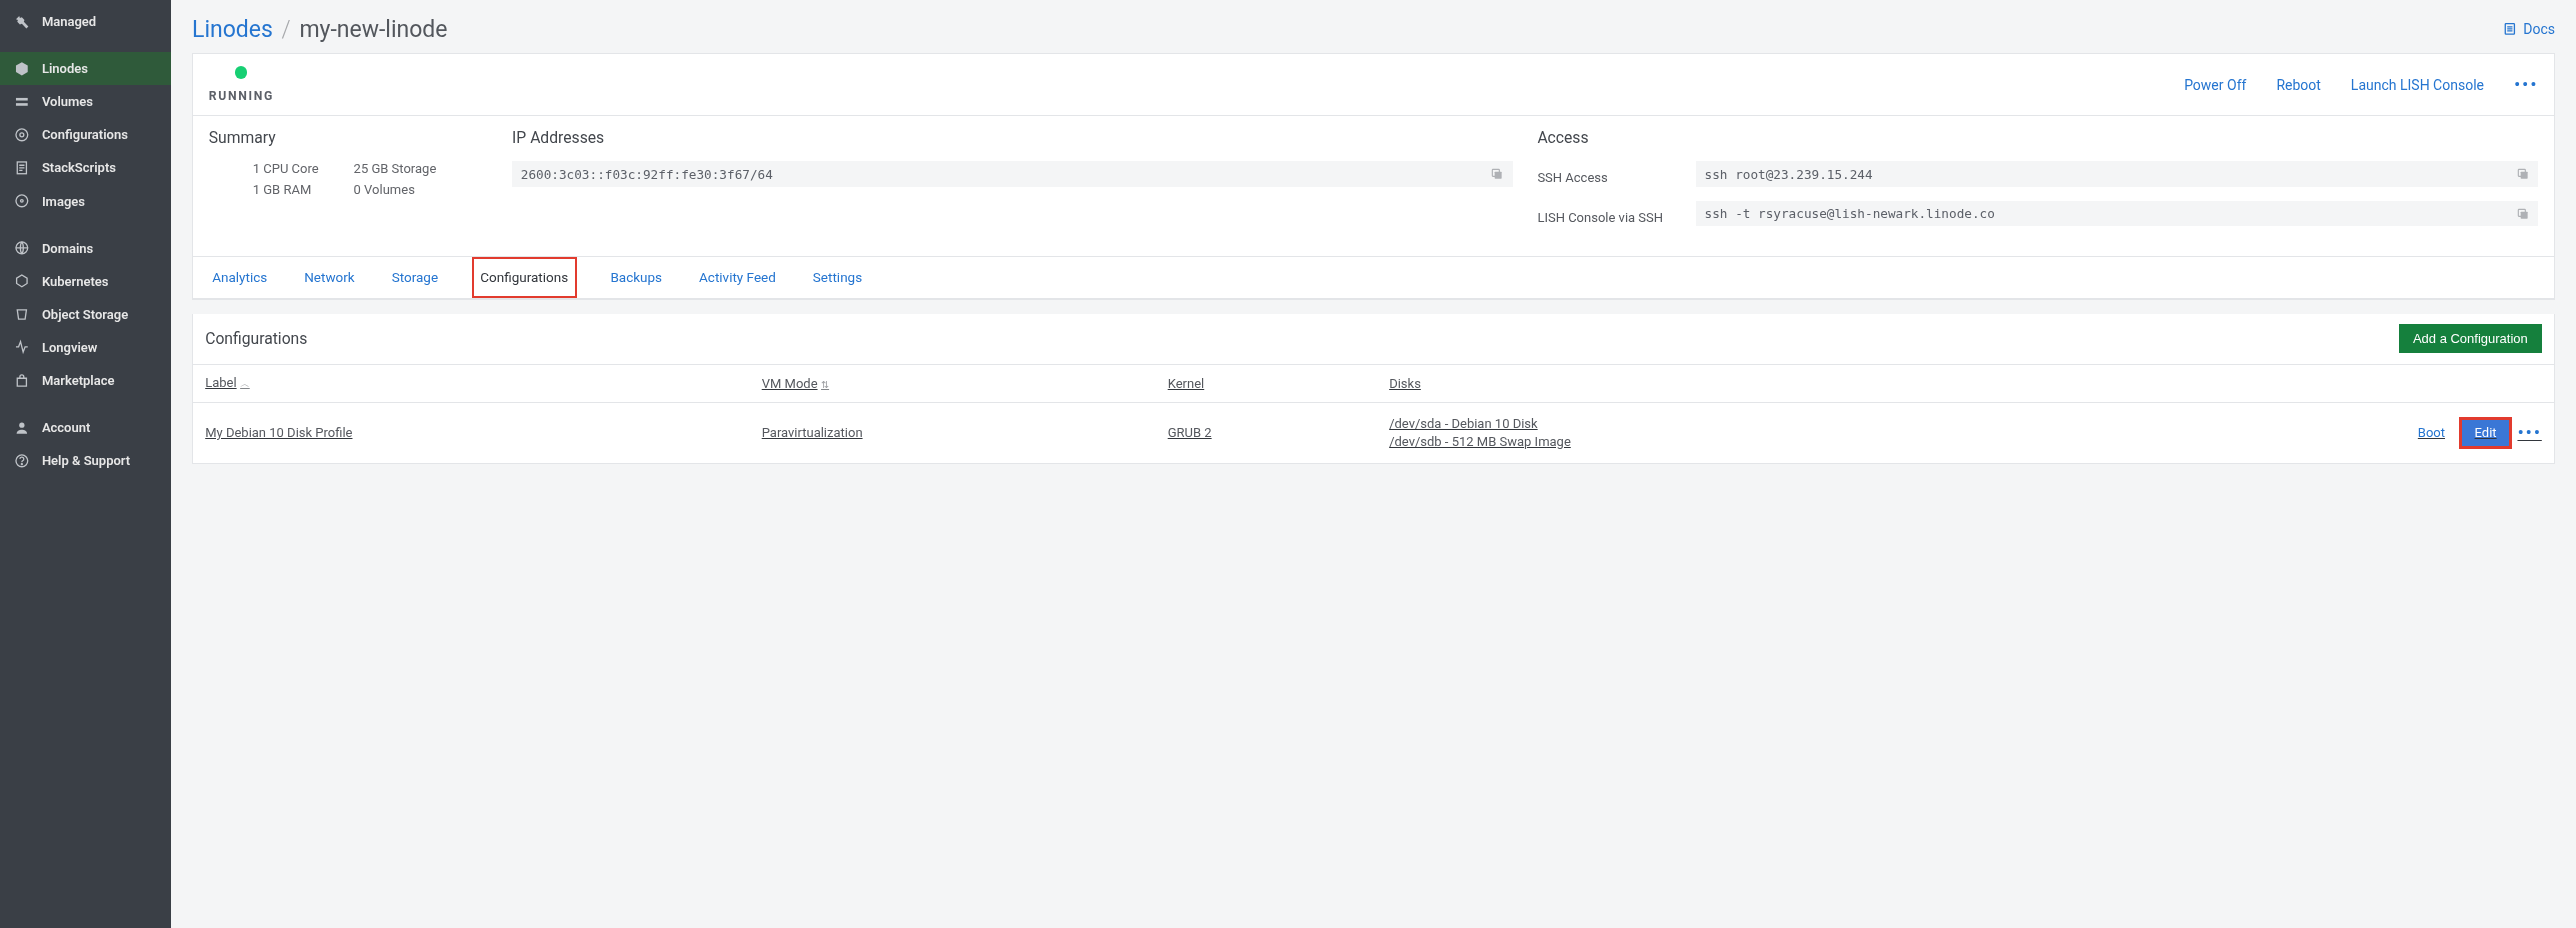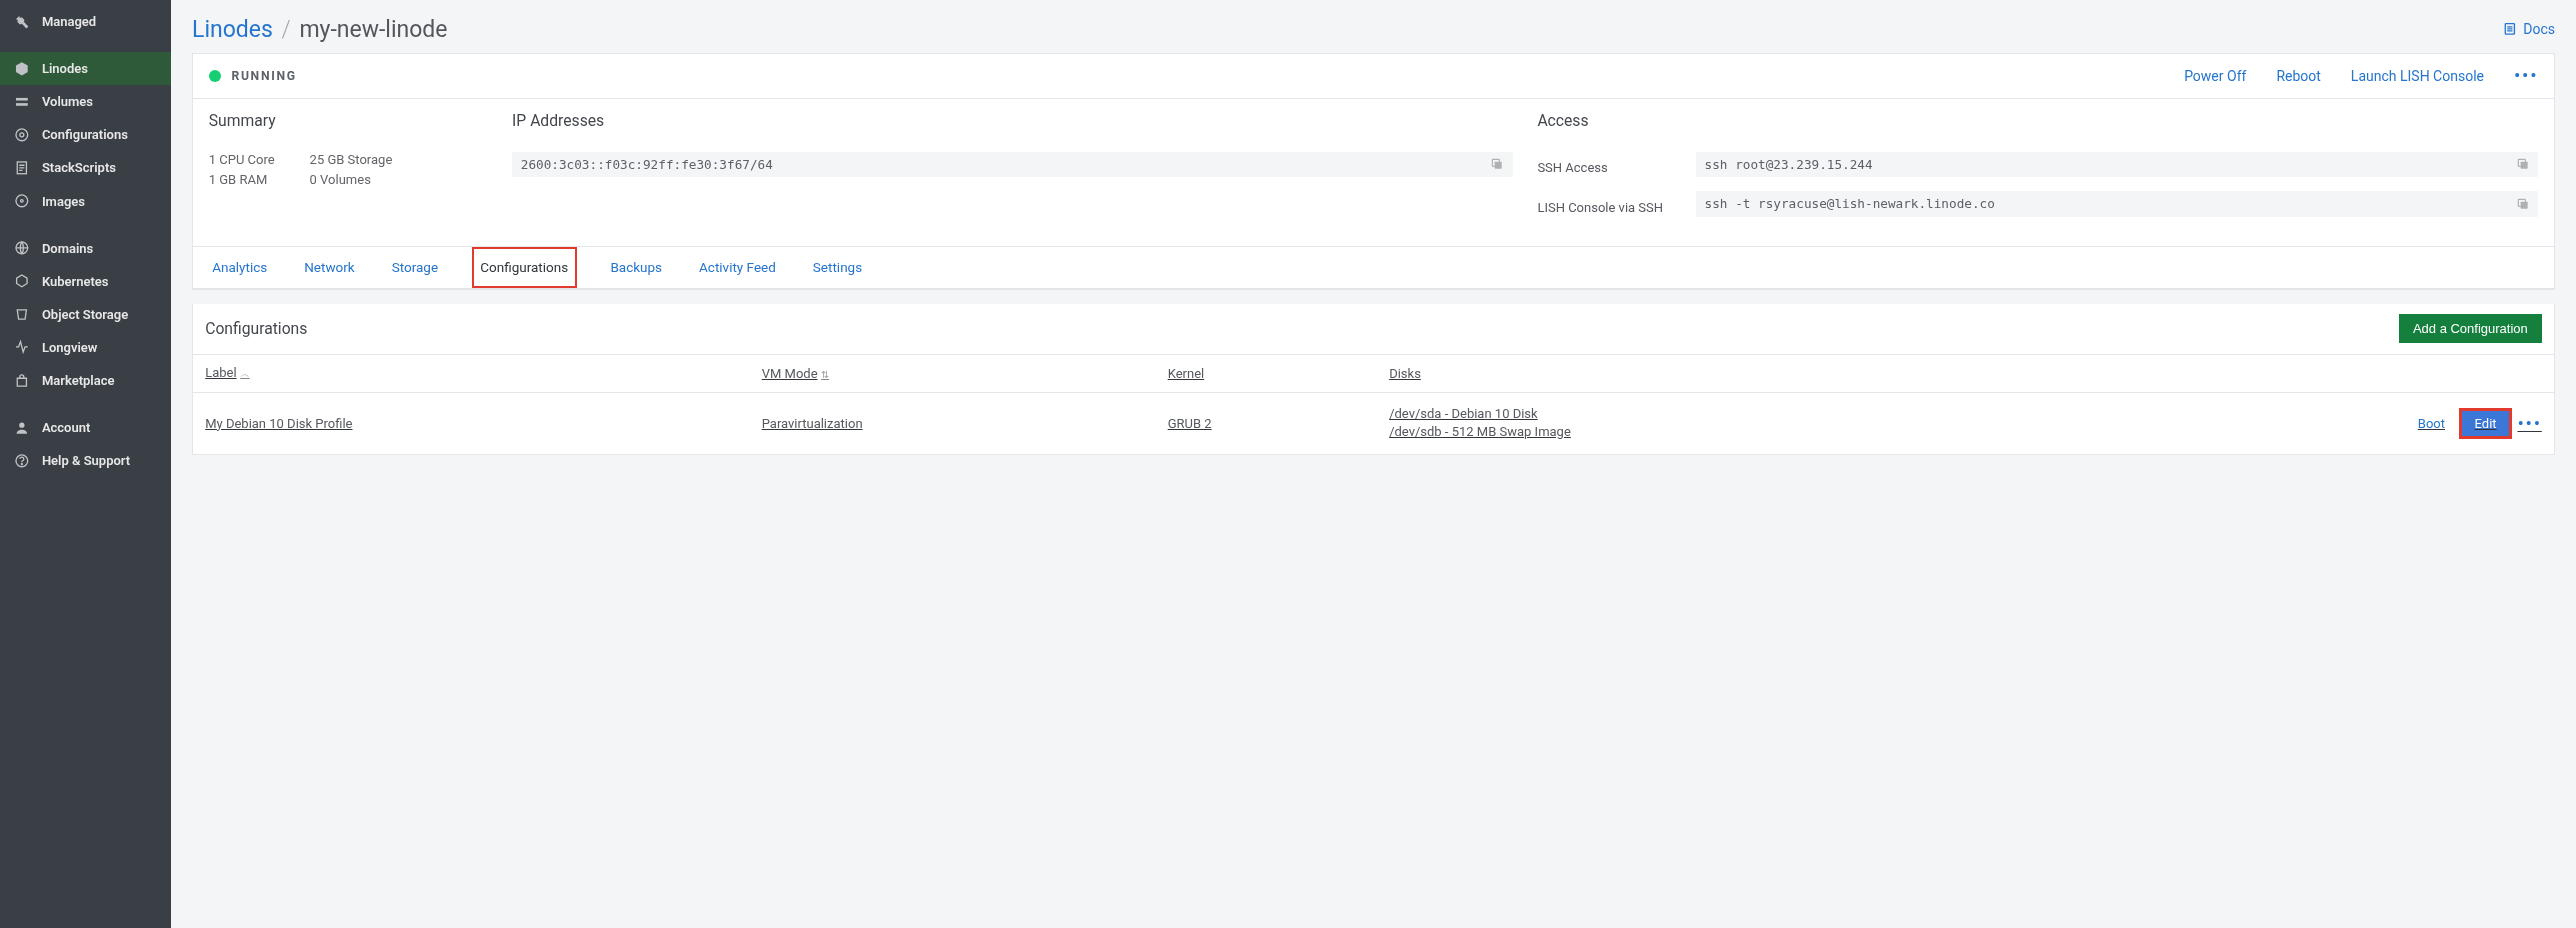--- a/index.html
+++ b/index.html
@@ -58,40 +58,40 @@
     margin: 0 21px 14px 21px;
     border: 0.9px solid #e3e5e8;
   }
 
   
   .status-bar {
     display:flex; align-items:center; justify-content:space-between;
     padding: 12.2px 15.7px;
     border-bottom: 0.9px solid #e3e5e8;
   }
-  .status-left { display:flex; align-items:center; gap:10.5px; }
+  .status-left { display:flex; align-items:center; gap:10.5px;flex-direction:column; }
   .status-dot { width:12.2px; height:12.2px; border-radius:50%; background:#17cf73; }
   .status-text { letter-spacing: 1.7px; font-weight:700; color:#5c6068; font-size:12.2px; }
   .status-actions { display:flex; align-items:center; gap:30px; color:#2575d0; font-size:14px; }
   .status-actions .action { cursor:pointer; }
   .more-dots { color:#2575d0; font-size:19px; letter-spacing:1.7px; cursor:pointer; line-height:1; }
 
   
   .summary-row {
     display:flex;
     padding: 12.2px 15.7px 15.7px 15.7px;
     gap: 24.4px;
     border-bottom: 0.9px solid #e3e5e8;
   }
   .summary-col { flex: 0 0 auto; }
   .summary-col.summary { width: 279px; }
   .summary-col.ip { flex:1; }
   .summary-col.access { flex:1; }
-  .col-title { font-size:15.7px; color:#43474d; margin-bottom:22px; }
-  .specs { display:flex; gap:35px; font-size:13px; color:#626469; }
+  .col-title { font-size:15.7px; color:#43474d; margin-bottom:14px; }
+  .specs { display:flex; gap:35px; font-size:13px; color:#626469;margin-left:44px; }
   .specs .group { display:flex; flex-direction:column; gap:5.2px; }
   .ip-box, .ssh-box {
     display:flex; align-items:center; gap:7px;
     background:#f4f5f6; padding:5.2px 8.7px; margin-bottom:7px;
     font-family: ui-monospace, SFMono-Regular, Menlo, Monaco, Consolas, monospace;
     font-size:12.7px; color:#5c6068;
     justify-content:space-between;
   }
   .copy-icon { width:14px; height:14px; opacity:.45; cursor:pointer; flex-shrink:0; }
   .access-row { display:flex; align-items:center; gap:10.5px; margin-bottom:7px;justify-content:space-between; }

